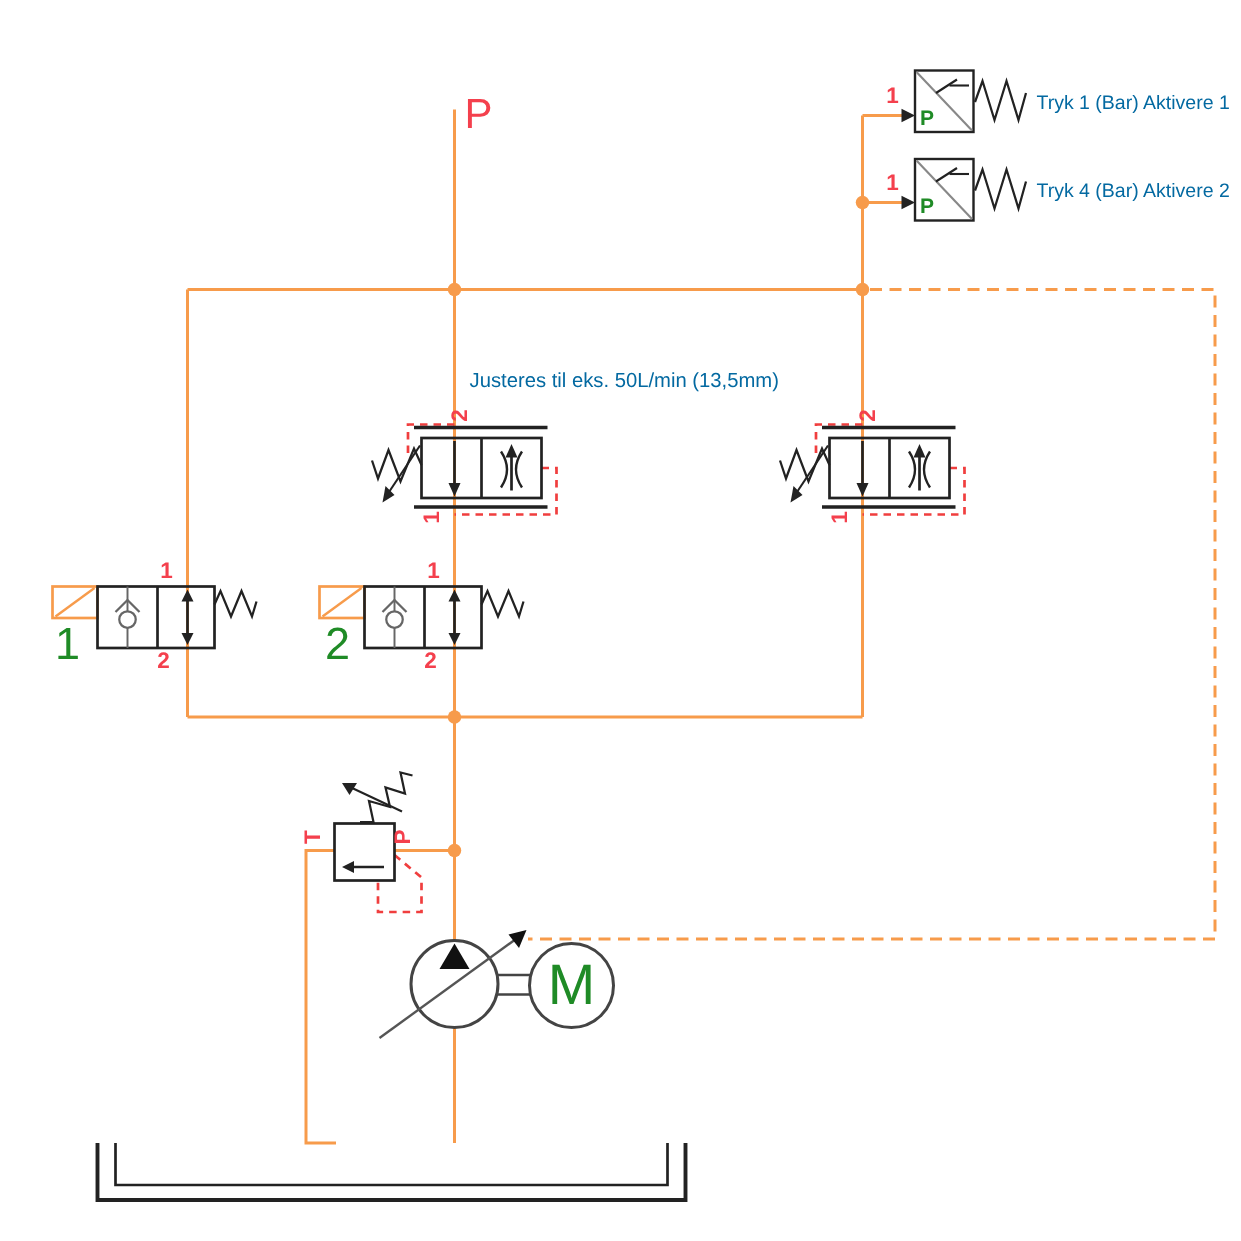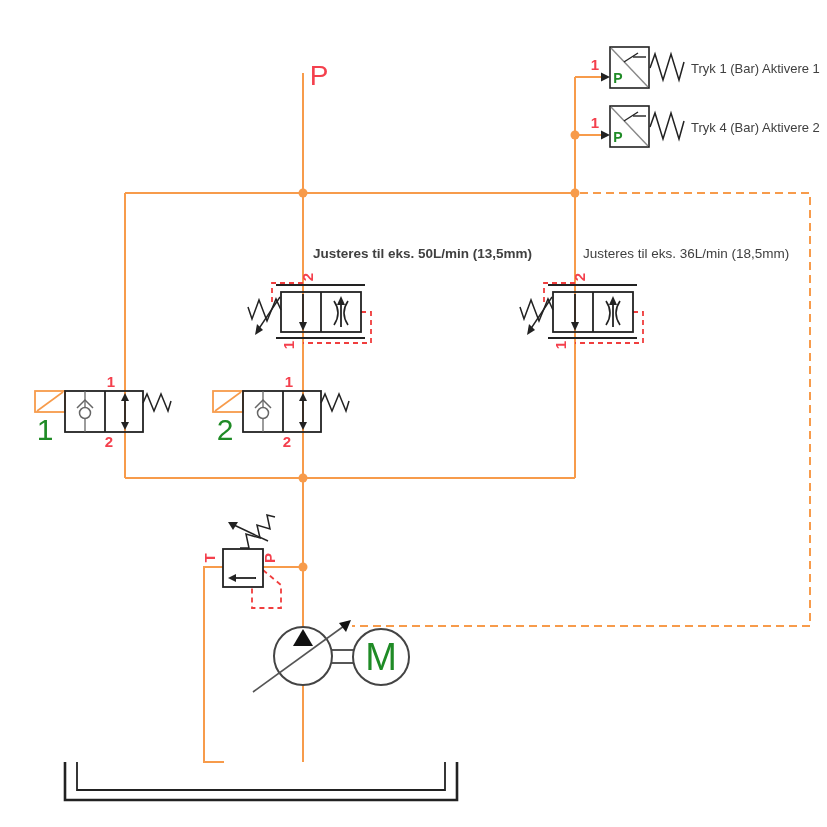--- a/index.html
+++ b/index.html
@@ -5,21 +5,21 @@
   html,body{margin:0;padding:0;background:#ffffff;}
   .canvas{position:relative;width:827px;height:827px;background:#ffffff;overflow:hidden;
           font-family:"Liberation Sans","DejaVu Sans",sans-serif;}
   .canvas svg{position:absolute;left:0;top:0;}
   .lbl{position:absolute;white-space:nowrap;line-height:1;}
   .ctr{transform:translate(-50%,-50%);}
   .ctrv{transform:translate(-50%,-50%) rotate(-90deg);}
   .lft{transform:translate(0,-50%);}
   .red{color:#f4404d;}
   .green{color:#1f8b26;}
-  .orange{color:#404040;}
+  .orange{color:#0369a1;}
   .port{font-size:15px;font-weight:bold;}
   .small{font-size:13px;}
   .note{font-size:13.5px;}
   .big-id{font-size:30px;}
   .p-main{font-size:28px;}
   .m-label{font-size:38px;}
   .gauge-p{font-size:14px;font-weight:bold;}
 </style>
 </head>
 <body>
@@ -163,22 +163,21 @@
 
 <span class="lbl ctr red p-main" style="left:319px;top:76px;">P</span>
 
 <span class="lbl lft orange small" style="left:691px;top:68px;">Tryk 1 (Bar) Aktivere 1</span>
 <span class="lbl lft orange small" style="left:691px;top:127px;">Tryk 4 (Bar) Aktivere 2</span>
 <span class="lbl ctr red port" style="left:595px;top:64px;">1</span>
 <span class="lbl ctr red port" style="left:595px;top:122px;">1</span>
 <span class="lbl ctr green gauge-p" style="left:618px;top:78px;">P</span>
 <span class="lbl ctr green gauge-p" style="left:618px;top:137px;">P</span>
 
-<span class="lbl lft orange note" style="left:313px;top:254px;font-weight:bold;">Justeres til eks. 50L/min (13,5mm)</span>
-<span class="lbl lft orange note" style="left:583px;top:254px;">Justeres til eks. 36L/min (18,5mm)</span>
+<span class="lbl lft orange note" style="left:313px;top:254px;">Justeres til eks. 50L/min (13,5mm)</span>
 <span class="lbl ctrv red port" style="left:307px;top:277px;">2</span>
 <span class="lbl ctrv red port" style="left:288px;top:345px;">1</span>
 <span class="lbl ctrv red port" style="left:579px;top:277px;">2</span>
 <span class="lbl ctrv red port" style="left:560px;top:345px;">1</span>
 
 <span class="lbl ctr red port" style="left:111px;top:381px;">1</span>
 <span class="lbl ctr red port" style="left:109px;top:441px;">2</span>
 <span class="lbl ctr red port" style="left:289px;top:381px;">1</span>
 <span class="lbl ctr red port" style="left:287px;top:441px;">2</span>
 <span class="lbl ctr green big-id" style="left:45px;top:430px;">1</span>

